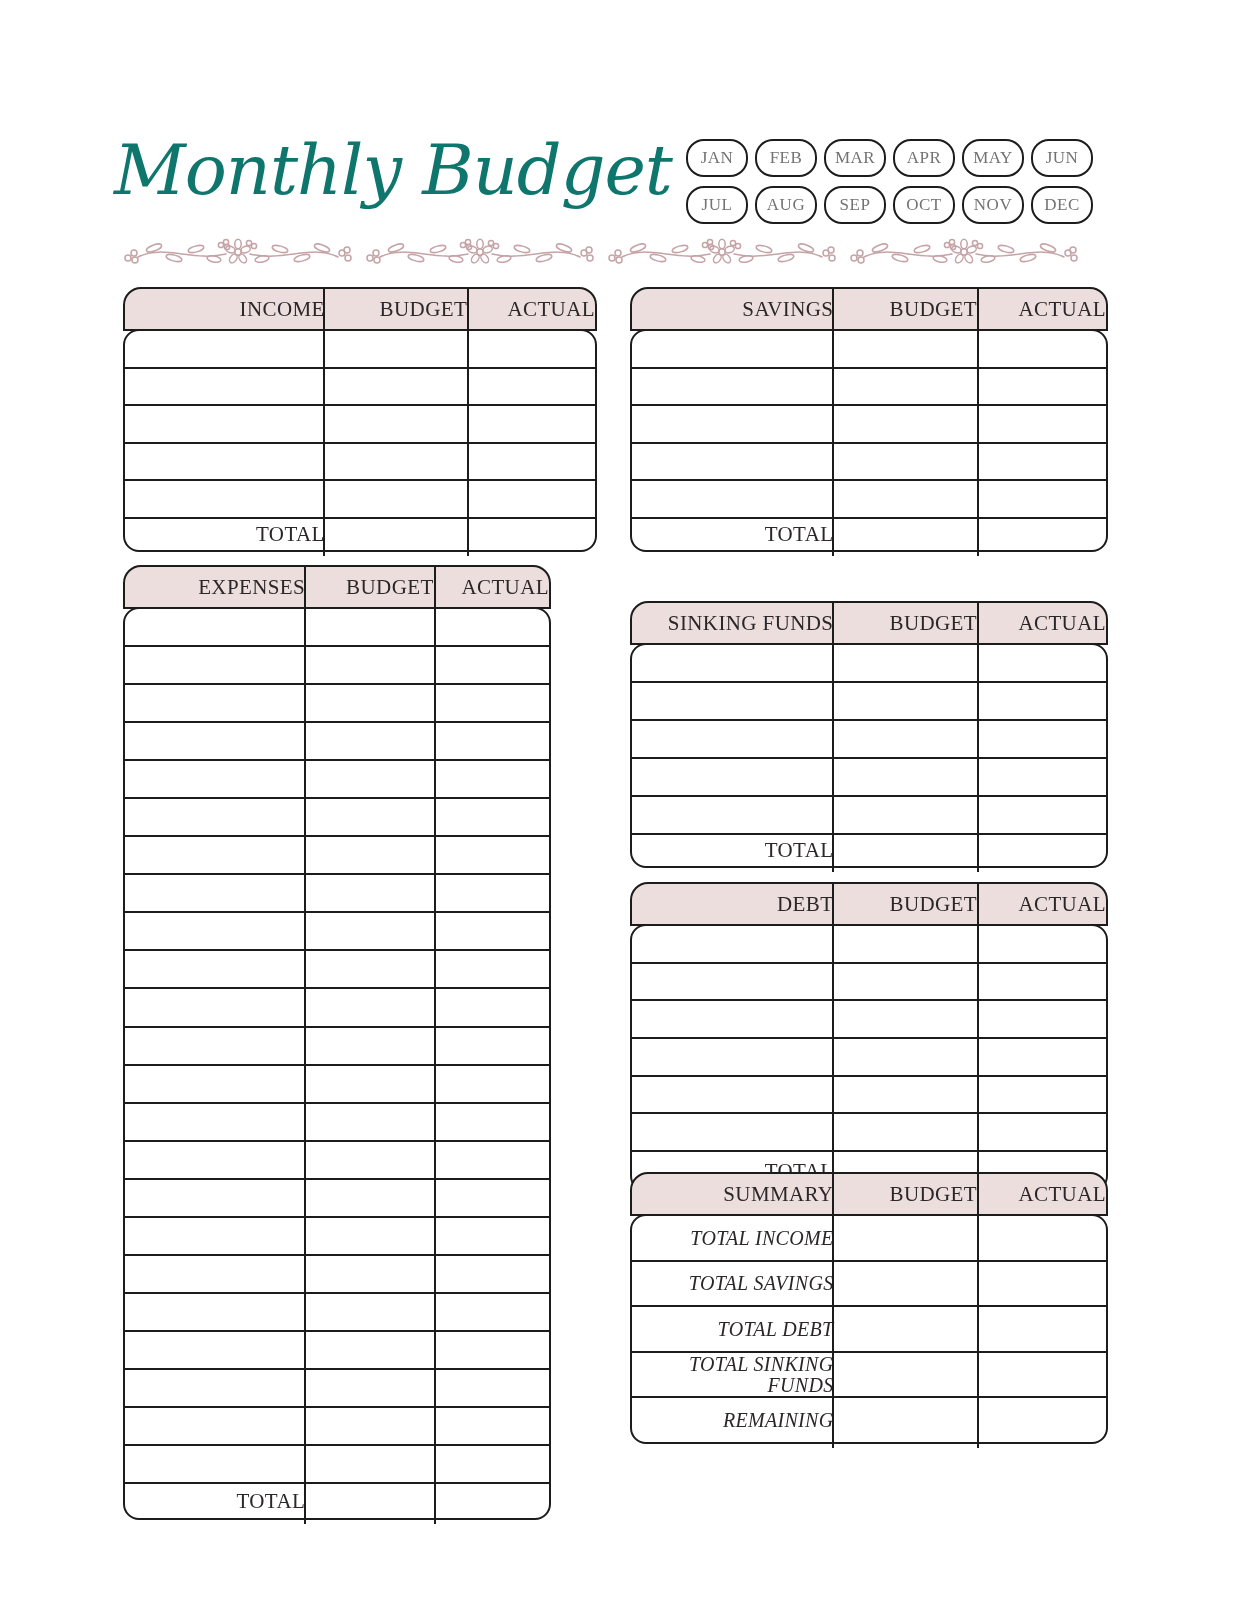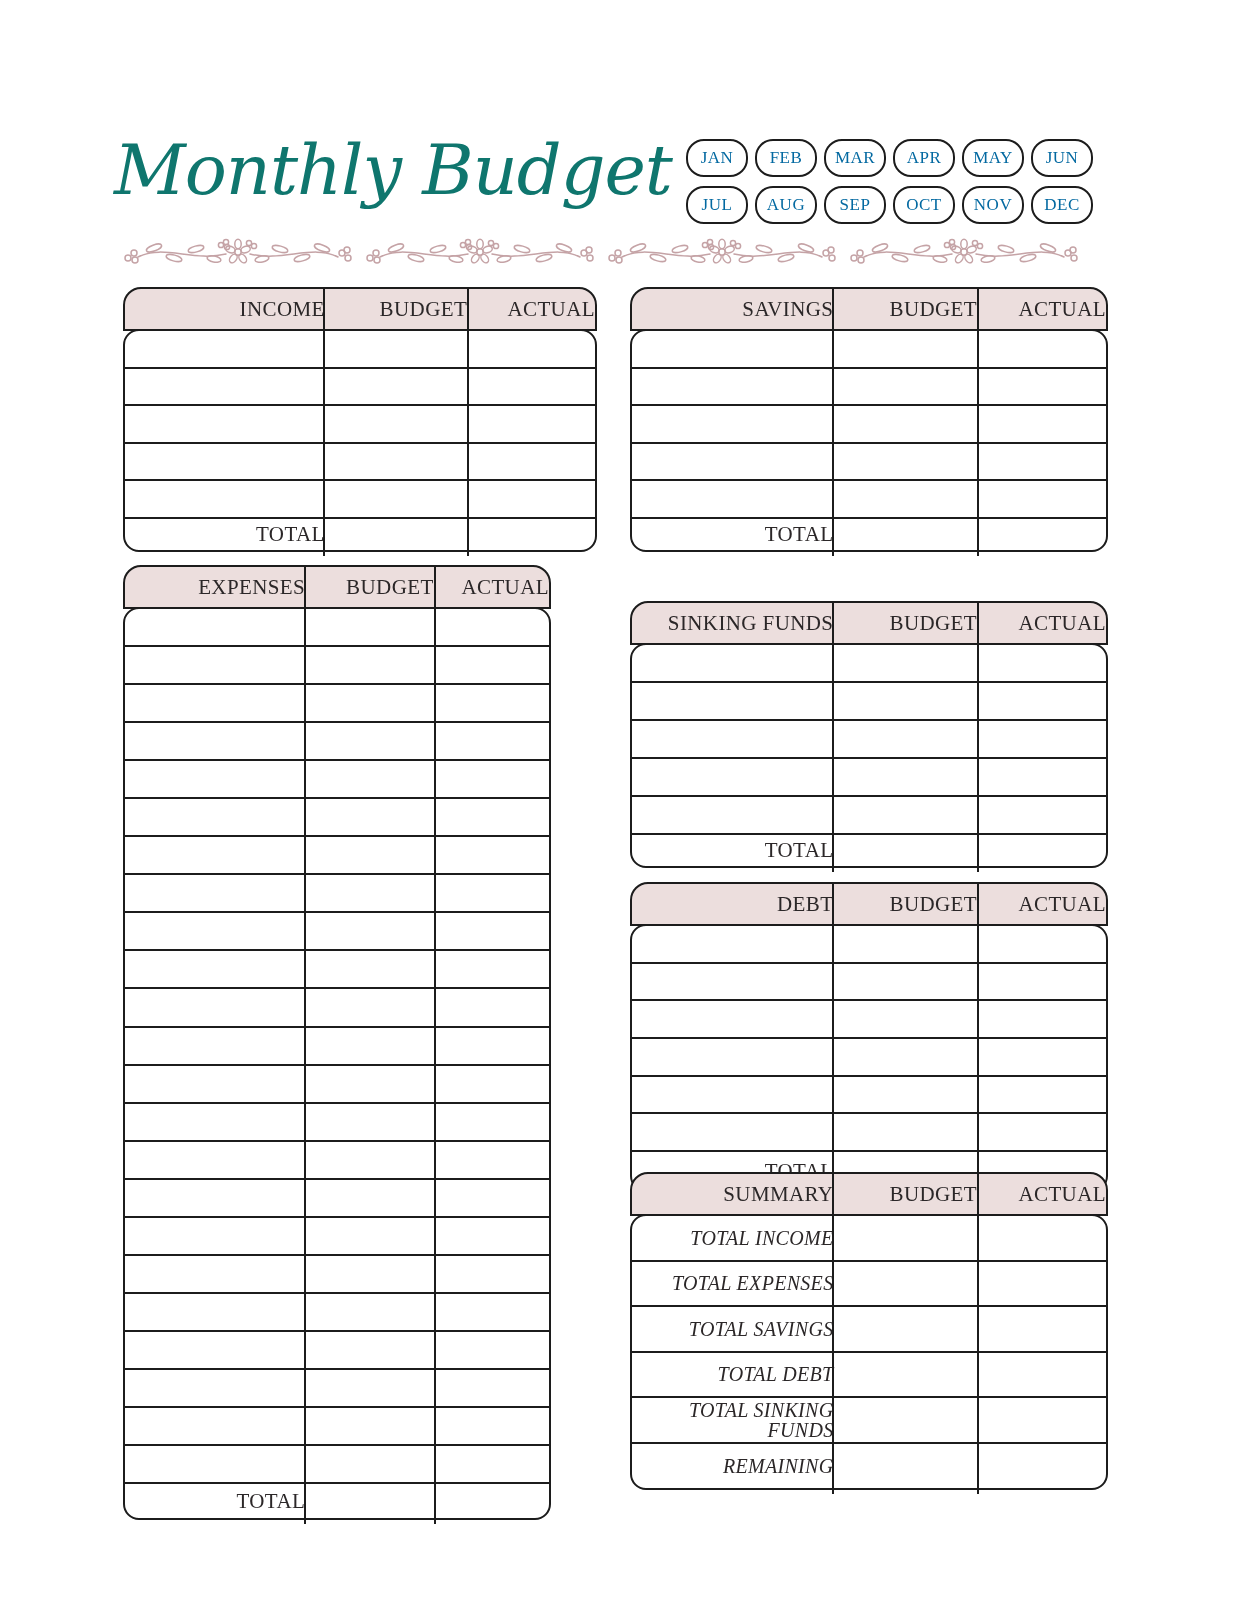--- a/index.html
+++ b/index.html
@@ -19,21 +19,21 @@
   }
 
   
   .months{
     position:absolute;left:686px;top:139px;
     display:grid;grid-template-columns:repeat(6,62px);gap:9px 7px;
   }
   .pill{
     height:34px;border:2px solid #1c1c1c;border-radius:18px;background:#fff;
     display:flex;align-items:center;justify-content:center;
-    font-size:17px;letter-spacing:.5px;color:#0369a1;
+    font-size:17px;letter-spacing:.5px;color:#737373;
   }
 
   
   .divider{position:absolute;left:118px;top:232px;width:968px;height:40px;}
 
   
   .table{position:absolute;text-align:right;--line:#1c1c1c;--pink:#ecdedd;}
   .thead{
     display:grid;grid-template-columns:42.5% 30.3% 27.2%;
     height:40px;align-items:center;
@@ -279,25 +279,20 @@
       <div class="th">BUDGET</div>
       <div class="th">ACTUAL</div>
     </div>
     <div class="tbody">
       <div class="srow">
         <div class="srow-label">TOTAL INCOME</div>
         <div></div>
         <div></div>
       </div>
       <div class="srow">
-        <div class="srow-label">TOTAL EXPENSES</div>
-        <div></div>
-        <div></div>
-      </div>
-      <div class="srow">
         <div class="srow-label">TOTAL SAVINGS</div>
         <div></div>
         <div></div>
       </div>
       <div class="srow">
         <div class="srow-label">TOTAL DEBT</div>
         <div></div>
         <div></div>
       </div>
       <div class="srow">

